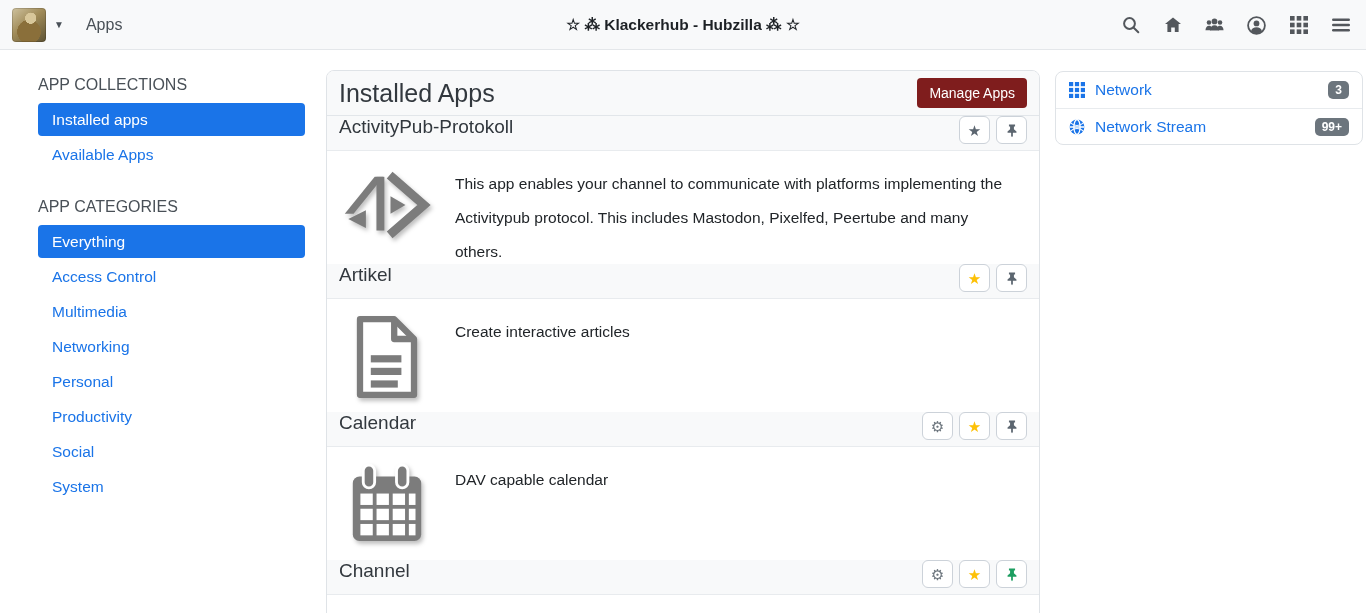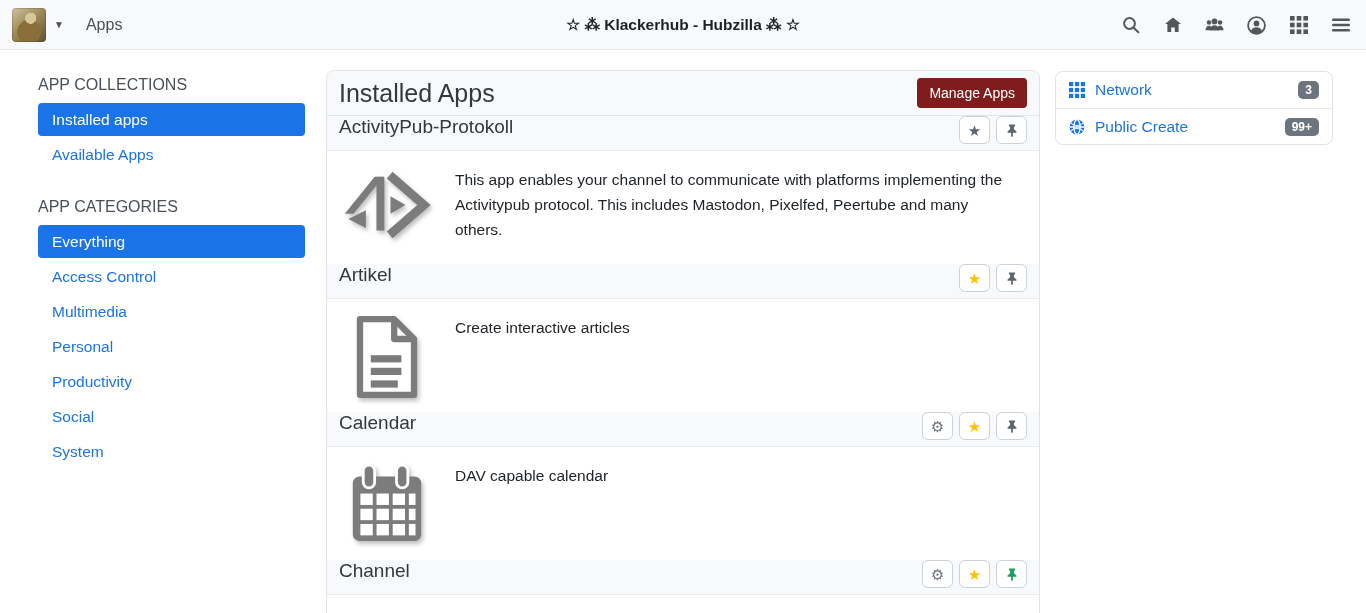--- a/index.html
+++ b/index.html
@@ -55,25 +55,25 @@
   .controls { display:flex; gap:6px; }
   .icon-btn { width:31px; height:28px; background:#fff; border:1px solid #ccd2d9;
               border-radius:6px; display:flex; align-items:center;
               justify-content:center; cursor:pointer; padding:0; }
   .star-glyph { font-size:15px; line-height:1; color:#5c6670; }
   .star-glyph.on { color:#fdc107; }
   .gear-glyph { font-size:15px; line-height:1; color:#6c757d; }
   .app-body { height:113px; display:flex; padding:16px 12px 0 16px; }
   .app-icon { width:88px; flex:0 0 88px; display:flex; justify-content:center; }
   .app-icon svg { filter:drop-shadow(2px 3px 2px rgba(0,0,0,.25)); }
-  .app-desc { margin-left:24px; font-size:15.5px; line-height:25px;
+  .app-desc { margin-left:24px; font-size:15.5px; line-height:34px;
               color:#212529; padding-right:8px; max-width:590px; }
 
   
-  .right-panel { position:absolute; left:1055px; top:71px; width:278px;
+  .right-panel { position:absolute; left:1055px; top:71px; width:308px;
                  border:1px solid #dfe3e7; border-radius:8px; background:#fff;
                  overflow:hidden; }
   .rp-row { height:36px; display:flex; align-items:center; padding:0 13px;
             cursor:pointer; }
   .rp-row + .rp-row { border-top:1px solid #e8ebee; }
   .rp-label { color:#1a74e8; font-size:15.5px; margin-left:10px; }
   .badge { margin-left:auto; background:#6c757d; color:#fff; font-size:12px;
            font-weight:700; padding:3px 7px; border-radius:5px; line-height:1; }
 </style>
 </head>
@@ -146,20 +146,21 @@
   <div class="side-head">APP COLLECTIONS</div>
   <ul class="side-list">
     <li class="side-item active">Installed apps</li>
     <li class="side-item link">Available Apps</li>
   </ul>
   <div class="side-head">APP CATEGORIES</div>
   <ul class="side-list">
     <li class="side-item active">Everything</li>
     <li class="side-item link">Access Control</li>
     <li class="side-item link">Multimedia</li>
+    <li class="side-item link">Networking</li>
     <li class="side-item link">Personal</li>
     <li class="side-item link">Productivity</li>
     <li class="side-item link">Social</li>
     <li class="side-item link">System</li>
   </ul>
 </div>
 
 <div class="main-card">
   <div class="card-header">
     <span class="card-title">Installed Apps</span>
@@ -301,16 +302,16 @@
     <span class="badge">3</span>
   </div>
   <div class="rp-row">
     <svg width="16" height="16" viewBox="0 0 16 16">
         <circle cx="8" cy="8" r="7.4" fill="#1a74e8"></circle>
         <ellipse cx="8" cy="8" rx="3.1" ry="7.4" fill="none" stroke="#fff" stroke-width="1.3"></ellipse>
         <line x1="0.6" y1="8" x2="15.4" y2="8" stroke="#fff" stroke-width="1.3"></line>
         <path d="M1.8 4.2 a9.5 9.5 0 0 0 12.4 0" fill="none" stroke="#fff" stroke-width="1.1"></path>
         <path d="M1.8 11.8 a9.5 9.5 0 0 1 12.4 0" fill="none" stroke="#fff" stroke-width="1.1"></path>
       </svg>
-    <span class="rp-label">Public Create</span>
+    <span class="rp-label">Network Stream</span>
     <span class="badge">99+</span>
   </div>
 </div>
 
 </body></html>

